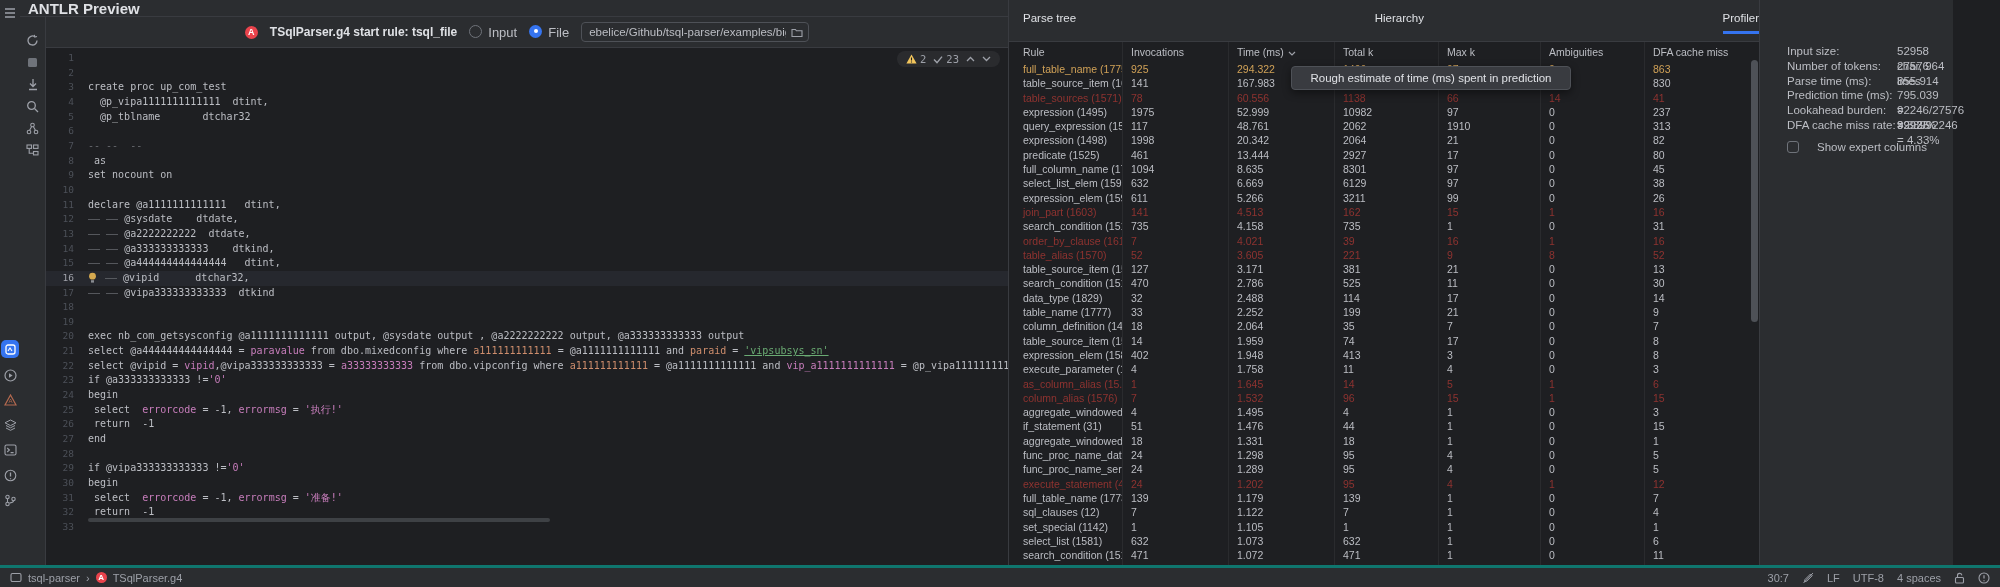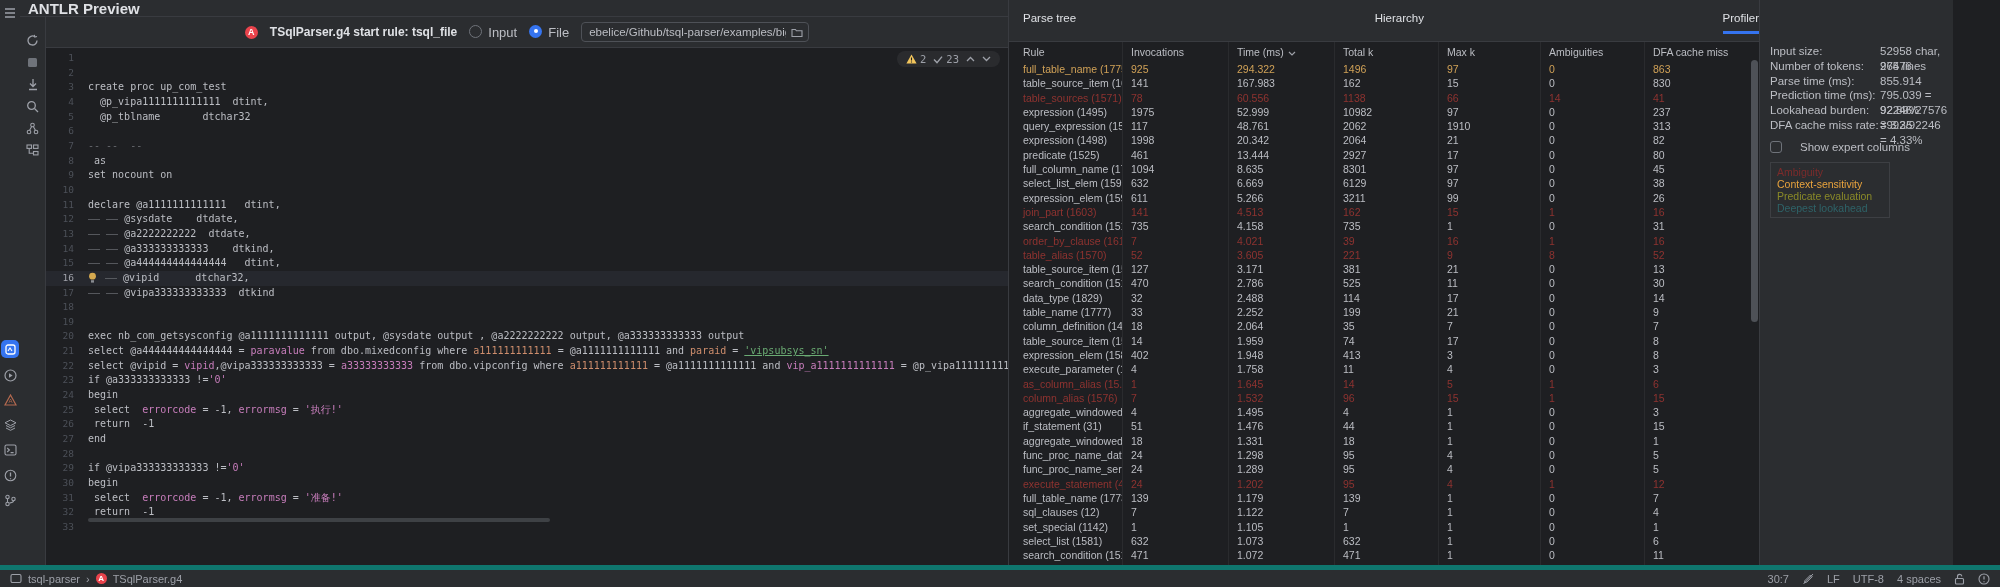--- a/index.html
+++ b/index.html
@@ -63,29 +63,29 @@
   .c0{width:108px;} .c1{width:106px;} .c2{width:106px;} .c3{width:104px;} .c4{width:102px;} .c5{width:104px;} .c6{width:114px;border-right:none;}
   .trow.orange .cell{color:#d0a157;}
   .trow.red .cell{color:#8f3330;}
   .sort-ic{margin-left:4px;color:#9da0a8;}
   .vthumb{position:absolute;left:742px;top:60px;width:7px;height:262px;background:#4e5157;border-radius:4px;}
 
   .tooltip{position:absolute;left:282px;top:66px;width:278px;height:22px;background:#393b40;border:1px solid #4e5157;border-radius:4px;
     box-shadow:0 3px 8px rgba(0,0,0,.45);font-size:11.5px;color:#dfe1e5;display:flex;align-items:center;justify-content:center;z-index:5;}
 
   .stats{position:absolute;left:750px;top:0;width:194px;height:565px;background:#2b2d30;border-left:1px solid #393b40;
-    box-sizing:border-box;padding:44px 8px 0 10px;font-size:11.5px;}
+    box-sizing:border-box;padding:44px 8px 0 27px;font-size:11.5px;}
   .stat-row{display:flex;height:14.8px;line-height:14.8px;}
   .stat-row .lab{width:110px;flex:none;}
   .chk{display:flex;align-items:center;gap:18px;margin-top:8px;font-size:11.5px;}
   .cbox{width:12px;height:12px;border:1.5px solid #6f737a;border-radius:3px;box-sizing:border-box;flex:none;}
   .legend{margin-top:9px;border:1px solid #3d3f43;width:106px;padding:3px 6px;font-size:10.5px;line-height:12px;}
 
   
-  .status-bar{position:absolute;left:0;top:565px;width:2000px;height:22px;background:#2b2d30;border-top:5px solid #0f766e;
+  .status-bar{position:absolute;left:0;top:565px;width:2000px;height:22px;background:#2b2d30;border-top:3px solid #0f766e;
     box-sizing:border-box;display:flex;align-items:center;justify-content:space-between;padding:0 10px;font-size:11px;color:#9da0a8;text-align:right;}
   .sb-left,.sb-right{display:flex;align-items:center;gap:6px;}
   .sb-right{gap:13px;}
   .mini-antlr{width:11px;height:11px;border-radius:50%;background:#e9434c;color:#fff;font-size:8px;font-weight:bold;
     display:flex;align-items:center;justify-content:center;}
   svg{display:block;}
 </style>
 </head>
 <body>
 
@@ -616,20 +616,21 @@
             <span class="cell c2">1.031</span>
             <span class="cell c3">4</span>
             <span class="cell c4">1</span>
             <span class="cell c5">0</span>
             <span class="cell c6">4</span>
           </div>
         </div>
     </div>
     <div class="vthumb"></div>
 
+    <div class="tooltip">Rough estimate of time (ms) spent in prediction</div>
 
     <div class="stats">
       <div id="stats-rows">
           <div class="stat-row">
             <span class="lab">Input size:</span>
             <span>52958 char, 964 lines</span>
           </div>
           <div class="stat-row">
             <span class="lab">Number of tokens:</span>
             <span>27576</span>
@@ -648,26 +649,20 @@
           </div>
           <div class="stat-row">
             <span class="lab">DFA cache miss rate:</span>
             <span>3992/92246 = 4.33%</span>
           </div>
         </div>
       <label class="chk">
         <span class="cbox"></span>
         <span>Show expert columns</span>
       </label>
-      <div class="legend" id="legend">
-          <div style="color: rgb(124, 43, 43);">Ambiguity</div>
-          <div style="color: rgb(232, 163, 61);">Context-sensitivity</div>
-          <div style="color: rgb(138, 138, 40);">Predicate evaluation</div>
-          <div style="color: rgb(46, 99, 104);">Deepest lookahead</div>
-        </div>
     </div>
   </div>
 
   <div class="status-bar">
     <div class="sb-left">
       <svg width="12" height="11" viewBox="0 0 12 11">
           <rect x="1" y="1.5" width="10" height="8" rx="1.4" fill="none" stroke="#9da0a8" stroke-width="1.1"></rect>
         </svg>
       <span>tsql-parser</span>
       <span>›</span>

